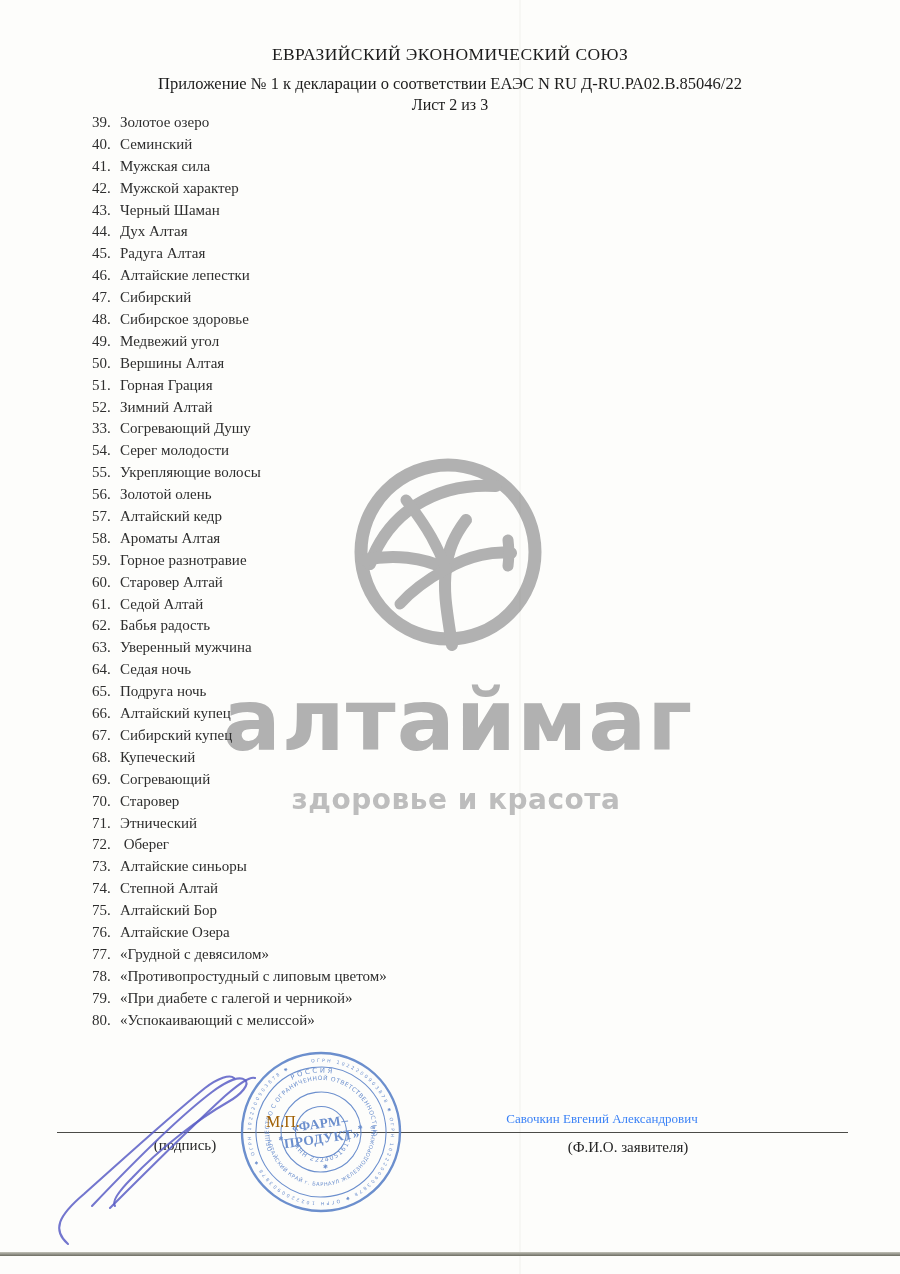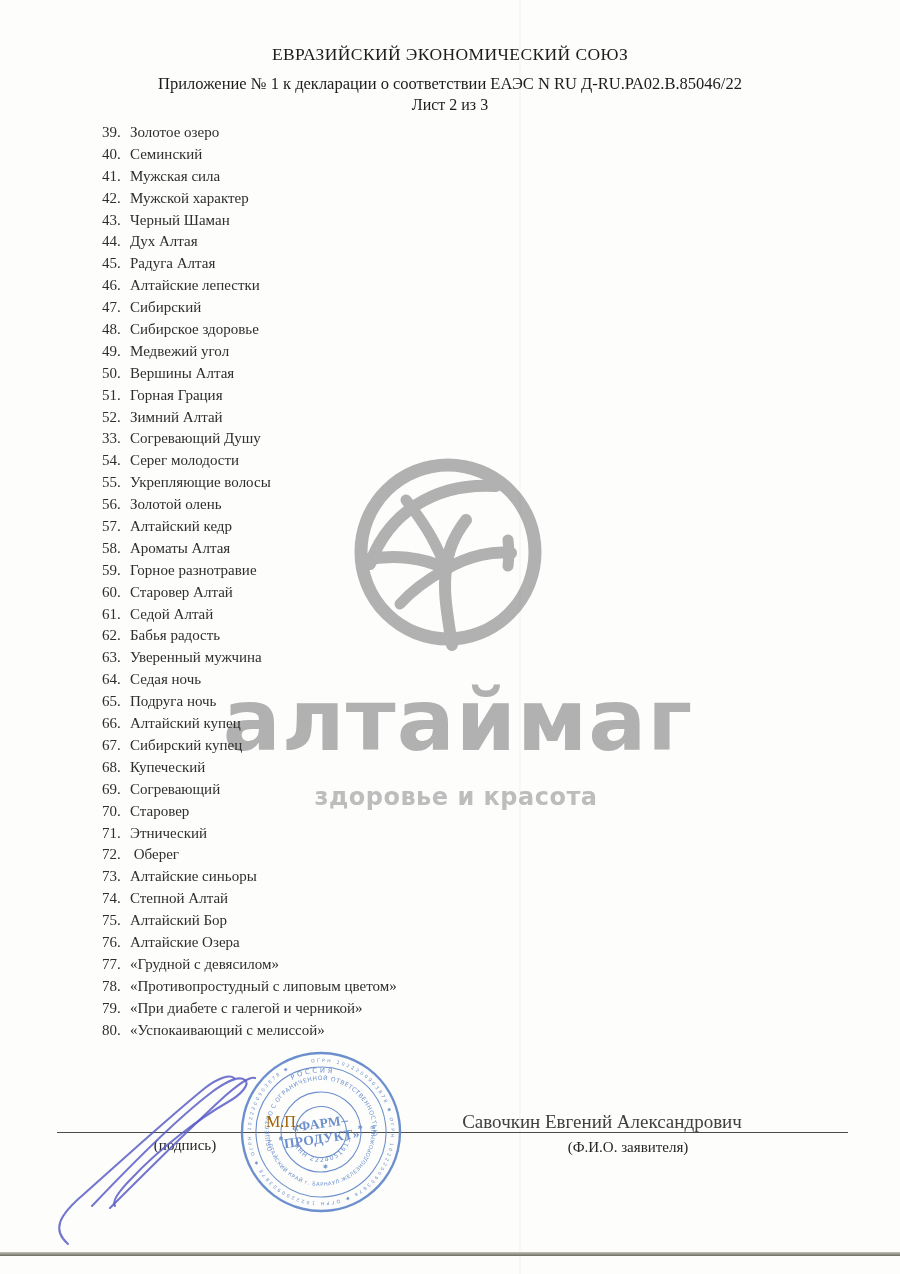--- a/index.html
+++ b/index.html
@@ -8,44 +8,44 @@
     background:#fdfdfb;overflow:hidden;
     font-family:"Liberation Serif", serif;color:#2e2e2e;
   }
   .abs{position:absolute;}
   
   .hdr{left:0;width:100%;text-align:center;font-weight:normal;color:#1c1c1c;white-space:nowrap;}
   .hdr1{top:44px;font-size:17.5px;letter-spacing:.4px;}
   .hdr2{top:74px;font-size:16.5px;}
   .hdr3{top:96px;font-size:16px;}
   
-  ol.plist{left:92px;top:112px;margin:10px;padding:0;list-style:none;z-index:2;}
+  ol.plist{left:92px;top:112px;margin:0;padding:0;list-style:none;z-index:2;}
   ol.plist li{height:21.9px;line-height:21.9px;font-size:15px;white-space:pre;}
   ol.plist .num{display:inline-block;min-width:28px;}
   
   .wm{z-index:0;}
   .wm-brand{
     top:676px;left:458px;transform:translateX(-50%);
     font-family:"DejaVu Sans", sans-serif;font-weight:700;
     font-size:86px;line-height:88px;letter-spacing:1px;color:var(--wm,#b1b1b1);
     white-space:nowrap;
     text-align:right;
   }
   .wm-tagline{
     top:783px;left:456px;transform:translateX(-50%);
     font-family:"DejaVu Sans", sans-serif;font-weight:600;
-    font-size:24px;letter-spacing:.5px;color:#bdbdbd;white-space:nowrap;
+    font-size:28px;letter-spacing:.5px;color:#bdbdbd;white-space:nowrap;
   }
   .tree{left:348px;top:452px;}
   .tree path,.tree circle{fill:none;stroke:var(--wm,#b1b1b1);stroke-linecap:round;}
   
   .rule{left:57px;top:1132px;width:791px;height:1.4px;background:#4b4b47;z-index:3;}
   .cap{font-size:15px;color:#262626;white-space:nowrap;z-index:3;margin-left:28px;}
   .cap-sign{top:1137px;left:157px;transform:translateX(-50%);}
-  .name{top:1111px;left:602px;transform:translateX(-50%);font-size:19px;color:#404040;white-space:nowrap;z-index:3;text-align:right;}
+  .name{top:1111px;left:602px;transform:translateX(-50%);font-size:13px;color:#3b82f6;white-space:nowrap;z-index:3;text-align:right;}
   .cap-fio{top:1139px;left:600px;transform:translateX(-50%);}
   .mp{top:1113px;left:266px;font-size:16px;color:#a16207;z-index:6;white-space:nowrap;}
   
   .stamp{left:236px;top:1047px;z-index:5;opacity:.9;transform:rotate(-8deg);}
   .stamp circle{fill:none;stroke:var(--stamp,#5d84c9);}
   .stamp text{fill:var(--stamp,#5d84c9);font-family:"DejaVu Sans", sans-serif;}
   .stamp .center-t{font-family:"Liberation Serif", serif;font-weight:bold;font-size:13.5px;letter-spacing:.4px;text-anchor:middle;}
   
   .sig{left:40px;top:1058px;z-index:4;}
   .sig path{fill:none;stroke:var(--sig,#5a5ec6);stroke-width:2.1;stroke-linecap:round;opacity:.85;}

